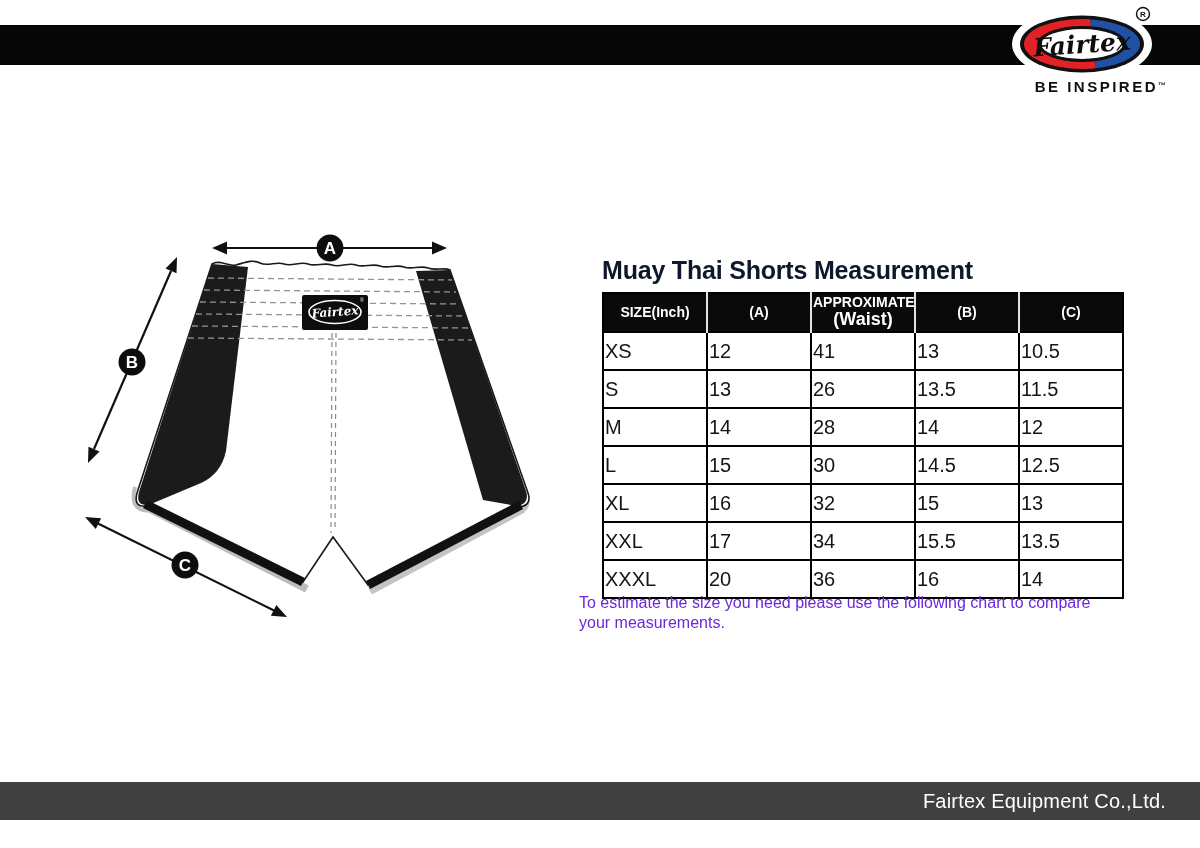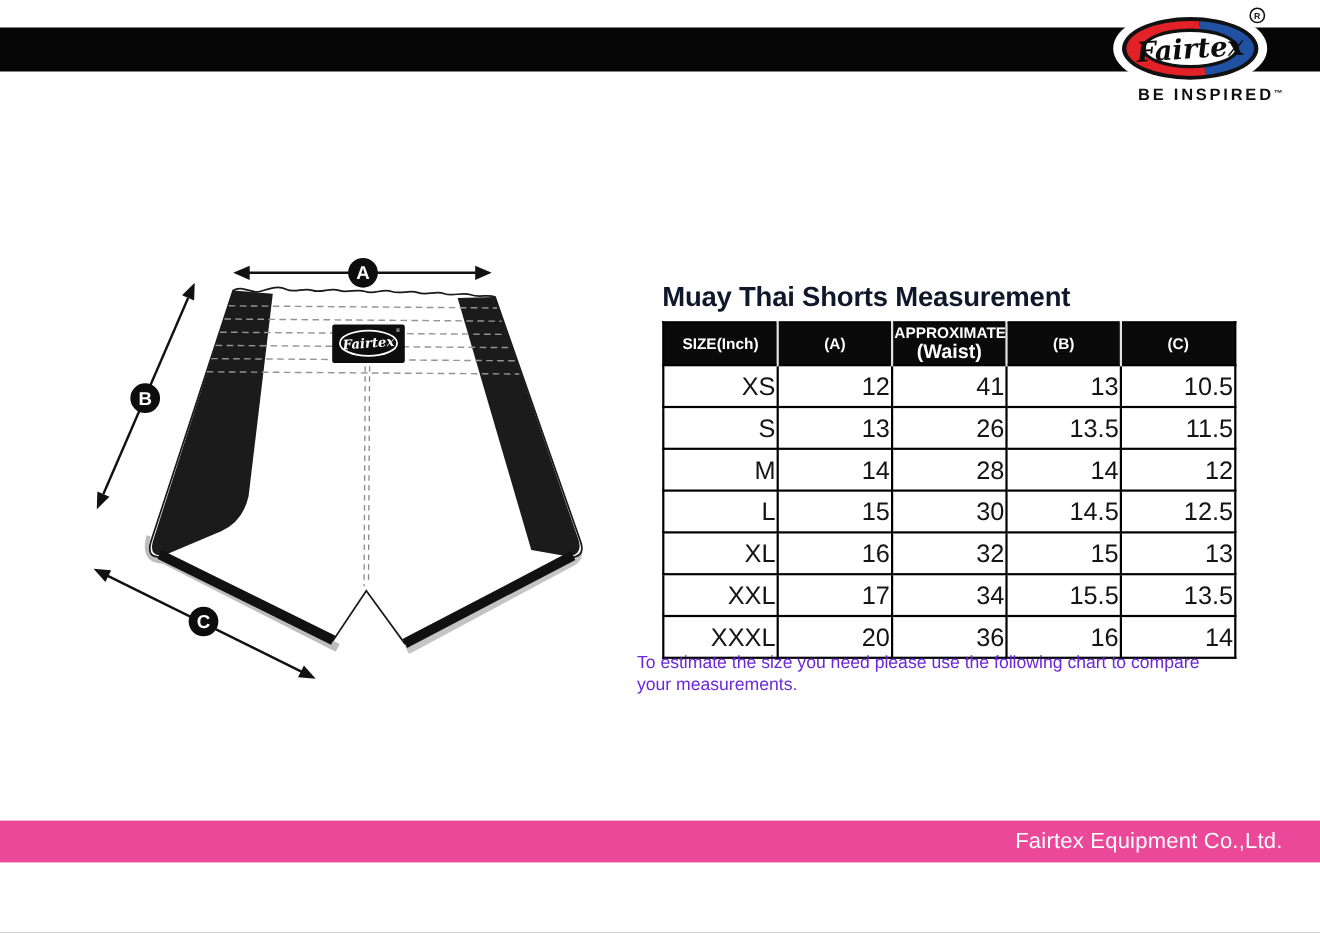--- a/index.html
+++ b/index.html
@@ -2,43 +2,43 @@
 <html><head>
 <meta charset="utf-8">
 <style>
   html,body{margin:0;padding:0;background:#888;}
   .page{position:relative;width:1200px;height:848px;background:#ffffff;overflow:hidden;
         font-family:"Liberation Sans",sans-serif;color:#111;margin:0 auto;}
   .abs{position:absolute;}
 
   
   .top-bar{left:0;top:25px;width:1200px;height:40px;background:#060606;}
-  .footer-bar{left:0;top:746px;width:1200px;height:38px;background:#ec4899;}
+  .footer-bar{left:0;top:782px;width:1200px;height:38px;background:#404040;}
   .footer-bar .company{display:block;text-align:right;padding-right:34px;line-height:38px;
         color:#fff;font-size:20px;letter-spacing:.2px;}
 
   
   .logo-svg{left:1002px;top:4px;}
   .tagline{left:1006px;top:78px;width:160px;text-align:right;font-size:15px;font-weight:bold;
         letter-spacing:2.5px;color:#101010;white-space:nowrap;}
   .tagline .tm{font-size:8px;vertical-align:4px;letter-spacing:0;}
 
   
   .shorts-svg{left:55px;top:215px;}
 
   
   .chart-title{left:602px;top:256px;font-size:25px;font-weight:bold;color:#0f172a;letter-spacing:-.2px;}
   .size-table{left:602px;top:292px;width:522px;border-collapse:collapse;table-layout:fixed;
         border:2px solid #000;}
   .size-table th{background:#0a0a0a;color:#fff;font-weight:bold;
         font-size:14px;height:31px;text-align:center;vertical-align:middle;line-height:1.1;}
   .size-table th + th{border-left:2px solid #e3e3e3;}
   .size-table th .sub{font-size:18px;}
-  .size-table td{border:2px solid #000;height:34px;text-align:right;vertical-align:middle;
-        font-size:23px;color:#151515;}
+  .size-table td{border:2px solid #000;height:34px;text-align:left;vertical-align:middle;
+        font-size:20px;color:#151515;}
   .size-note{left:579px;top:593px;width:540px;font-size:16px;line-height:20px;color:#6d28d9;}
   .size-note span{display:block;}
 </style>
 </head>
 <body>
 
 <div class="page">
 
   <div class="abs top-bar"></div>
 

